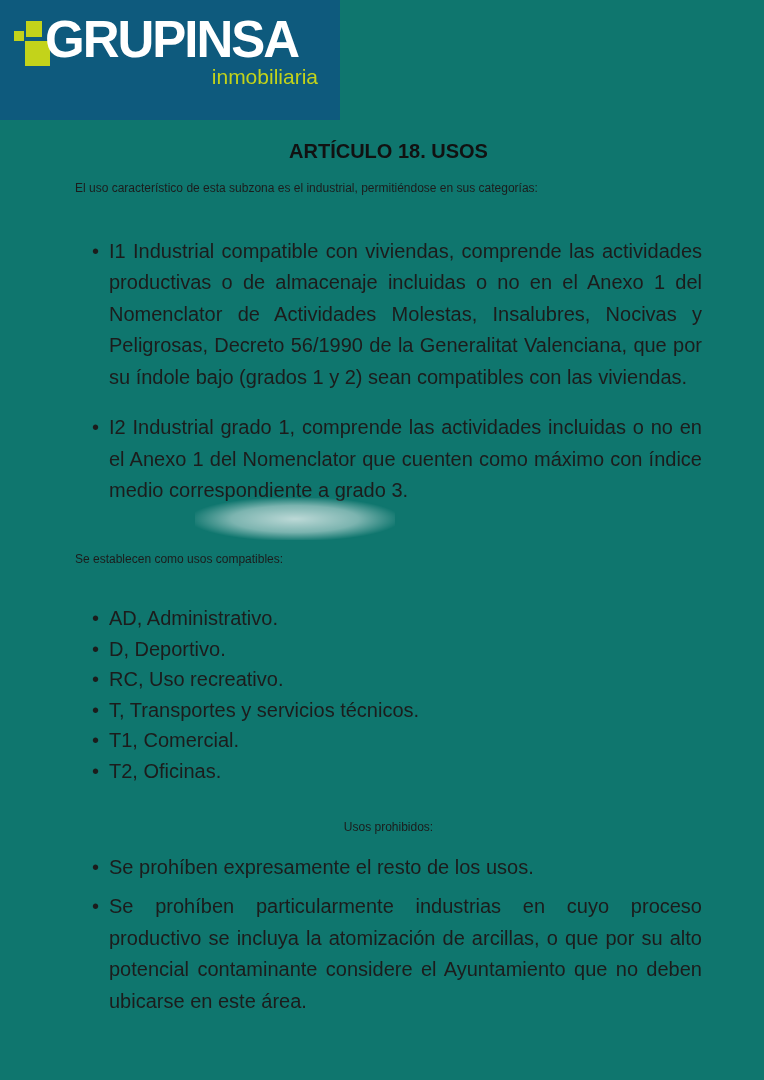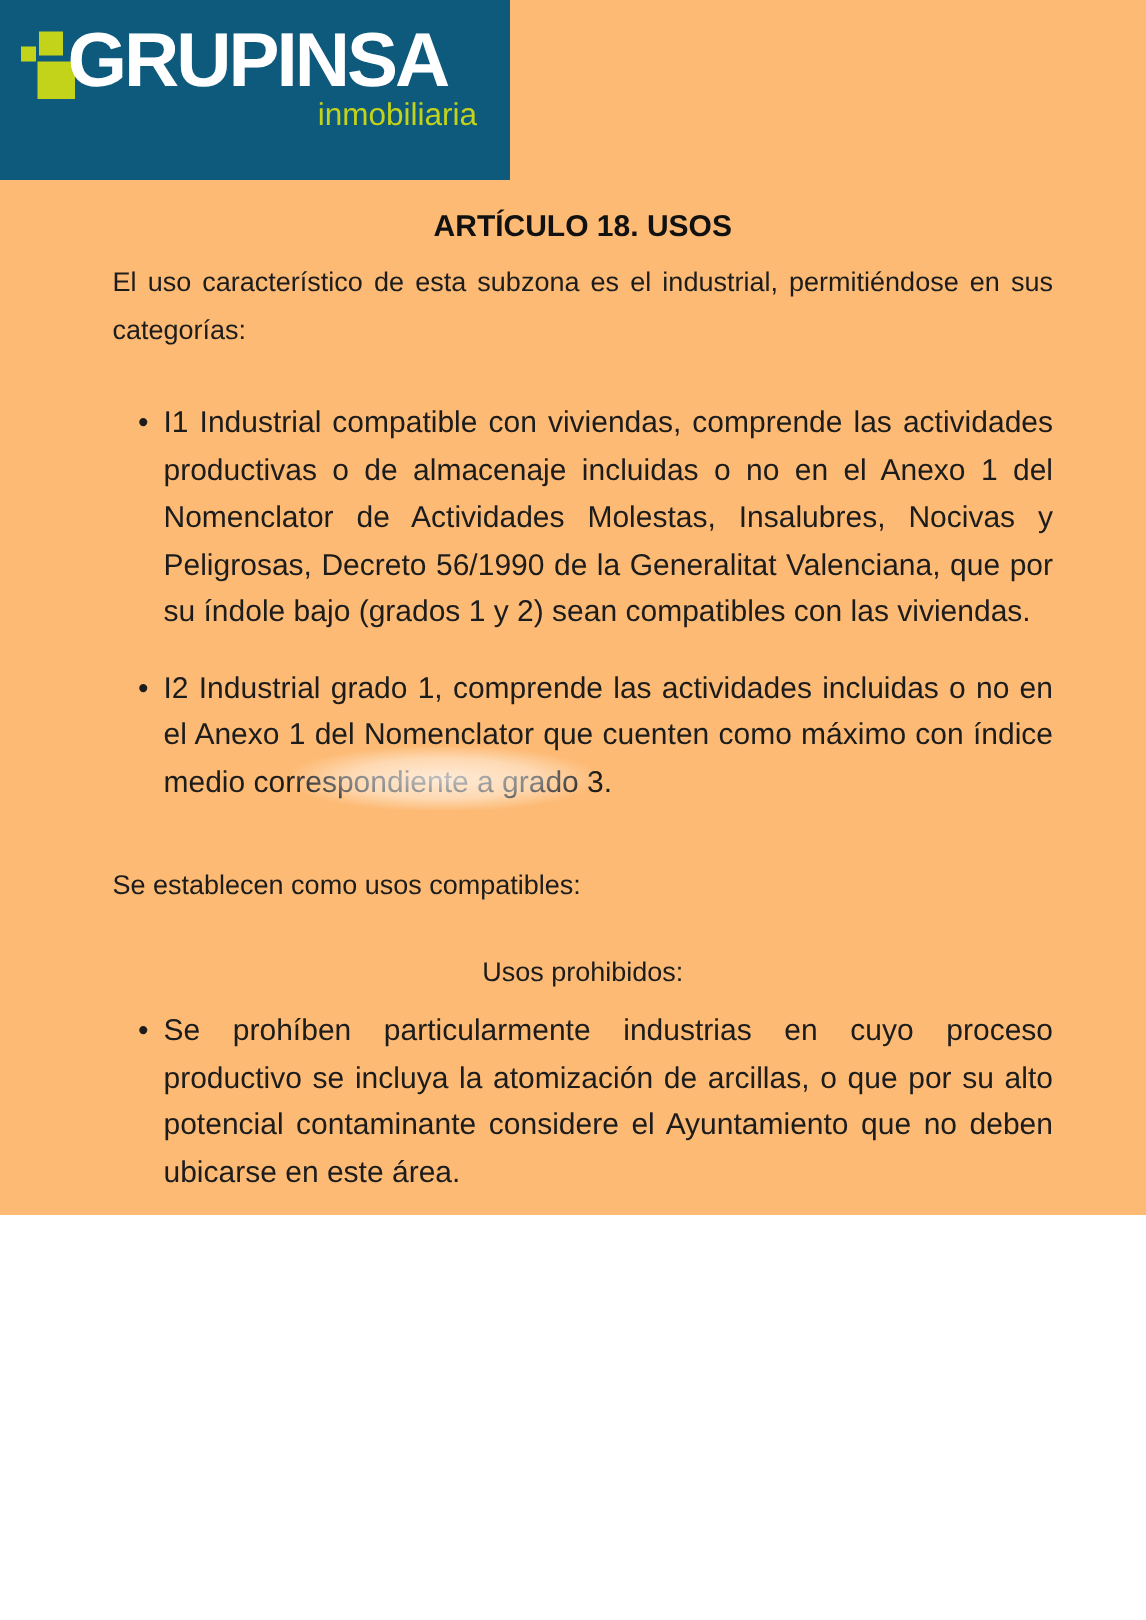--- a/index.html
+++ b/index.html
@@ -3,22 +3,22 @@
 <meta charset="utf-8">
 <style>
   html, body {
     margin: 0;
     padding: 0;
     background: #ffffff;
   }
   .page {
     position: relative;
     width: 764px;
-    height: 810px;
-    background: #fdba74;
+    height: 1080px;
+    background: #0f766e;
     overflow: hidden;
     font-family: "Liberation Sans", "DejaVu Sans", sans-serif;
     color: #1c1c1c;
   }
 
   
   .logo-box {
     position: absolute;
     top: 0;
     left: 0;
@@ -60,21 +60,21 @@
   .doc-heading {
     margin: 0;
     font-size: 20px;
     font-weight: bold;
     color: #111111;
     line-height: 26px;
     text-align: center;
   }
   .para {
     margin: 0;
-    font-size: 18px;
+    font-size: 12px;
     line-height: 31.5px;
     text-align: justify;
   }
   .para.intro { margin-top: 9px; }
   .para.plain { text-align: left; }
   .para.compatible-intro { margin-top: 37px; }
   .para.prohibited-intro { margin-top: 26px; text-align: center; }
 
   ul.bullets {
     list-style: none;
@@ -97,21 +97,21 @@
   ul.category-list { margin-top: 31px; }
   ul.category-list > li + li { margin-top: 19px; }
 
   ul.compat-list { margin-top: 28px; }
   ul.compat-list > li {
     line-height: 30.5px;
     text-align: left;
   }
 
   ul.prohibited-list { margin-top: 8px; }
-  ul.prohibited-list > li + li { margin-top: 34px; }
+  ul.prohibited-list > li + li { margin-top: 8px; }
 
   
   .scan-artifact {
     position: absolute;
     left: 195px;
     top: 498px;
     width: 200px;
     height: 42px;
     background: radial-gradient(ellipse at center,
                 rgba(255,255,255,0.72) 0%,
@@ -139,24 +139,33 @@
 
     <p class="para intro">El uso característico de esta subzona es el industrial, permitiéndose en sus categorías:</p>
 
     <ul class="bullets category-list">
       <li>I1 Industrial compatible con viviendas, comprende las actividades productivas o de almacenaje incluidas o no en el Anexo 1 del Nomenclator de Actividades Molestas, Insalubres, Nocivas y Peligrosas, Decreto 56/1990 de la Generalitat Valenciana, que por su índole bajo (grados 1 y 2) sean compatibles con las viviendas.</li>
       <li>I2 Industrial grado 1, comprende las actividades incluidas o no en el Anexo 1 del Nomenclator que cuenten como máximo con índice medio correspondiente a grado 3.</li>
     </ul>
 
     <p class="para plain compatible-intro">Se establecen como usos compatibles:</p>
 
+    <ul class="bullets compat-list">
+      <li>AD, Administrativo.</li>
+      <li>D, Deportivo.</li>
+      <li>RC, Uso recreativo.</li>
+      <li>T, Transportes y servicios técnicos.</li>
+      <li>T1, Comercial.</li>
+      <li>T2, Oficinas.</li>
+    </ul>
 
     <p class="para plain prohibited-intro">Usos prohibidos:</p>
 
     <ul class="bullets prohibited-list">
+      <li>Se prohíben expresamente el resto de los usos.</li>
       <li>Se prohíben particularmente industrias en cuyo proceso productivo se incluya la atomización de arcillas, o que por su alto potencial contaminante considere el Ayuntamiento que no deben ubicarse en este área.</li>
     </ul>
 
   </div>
 
   <div class="scan-artifact"></div>
 
 </div>
 
 </body></html>

